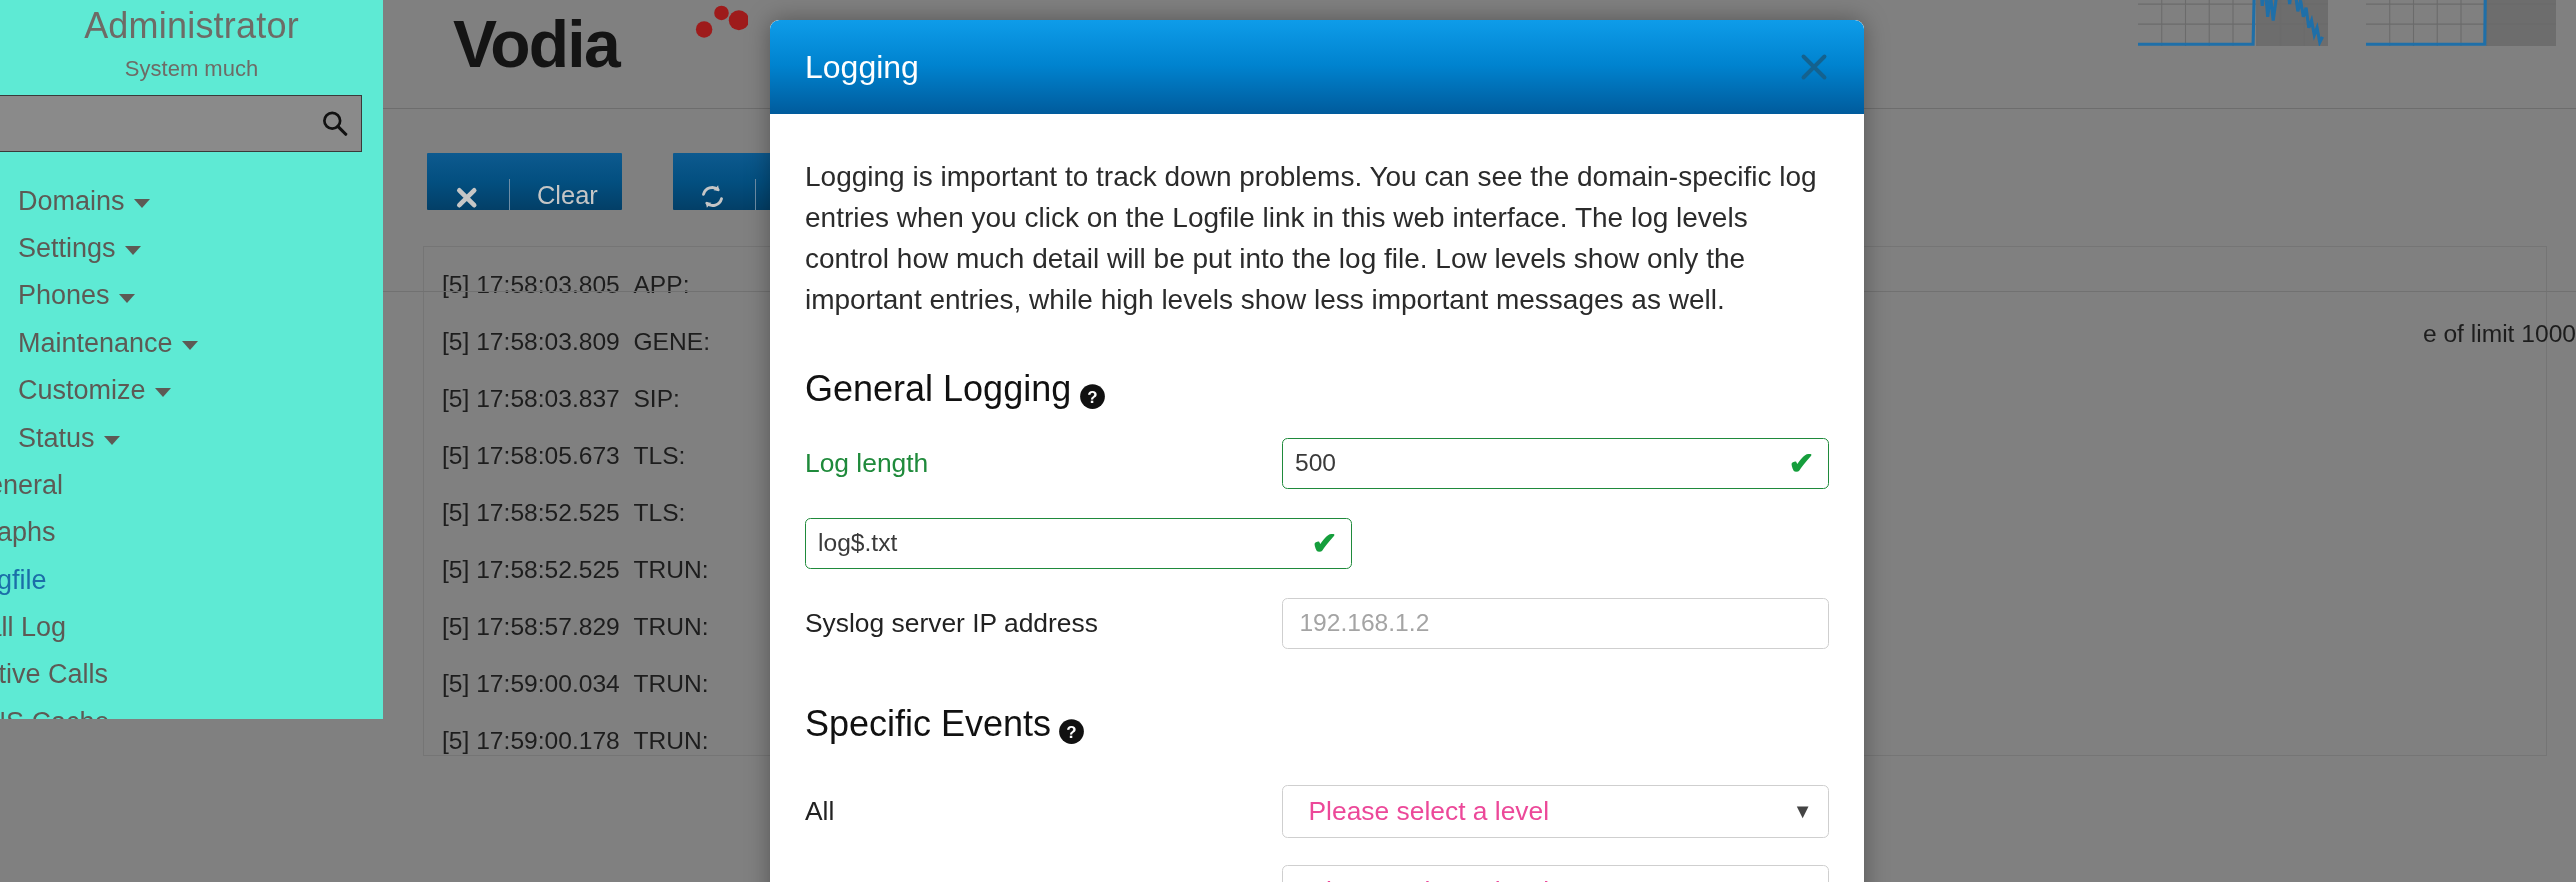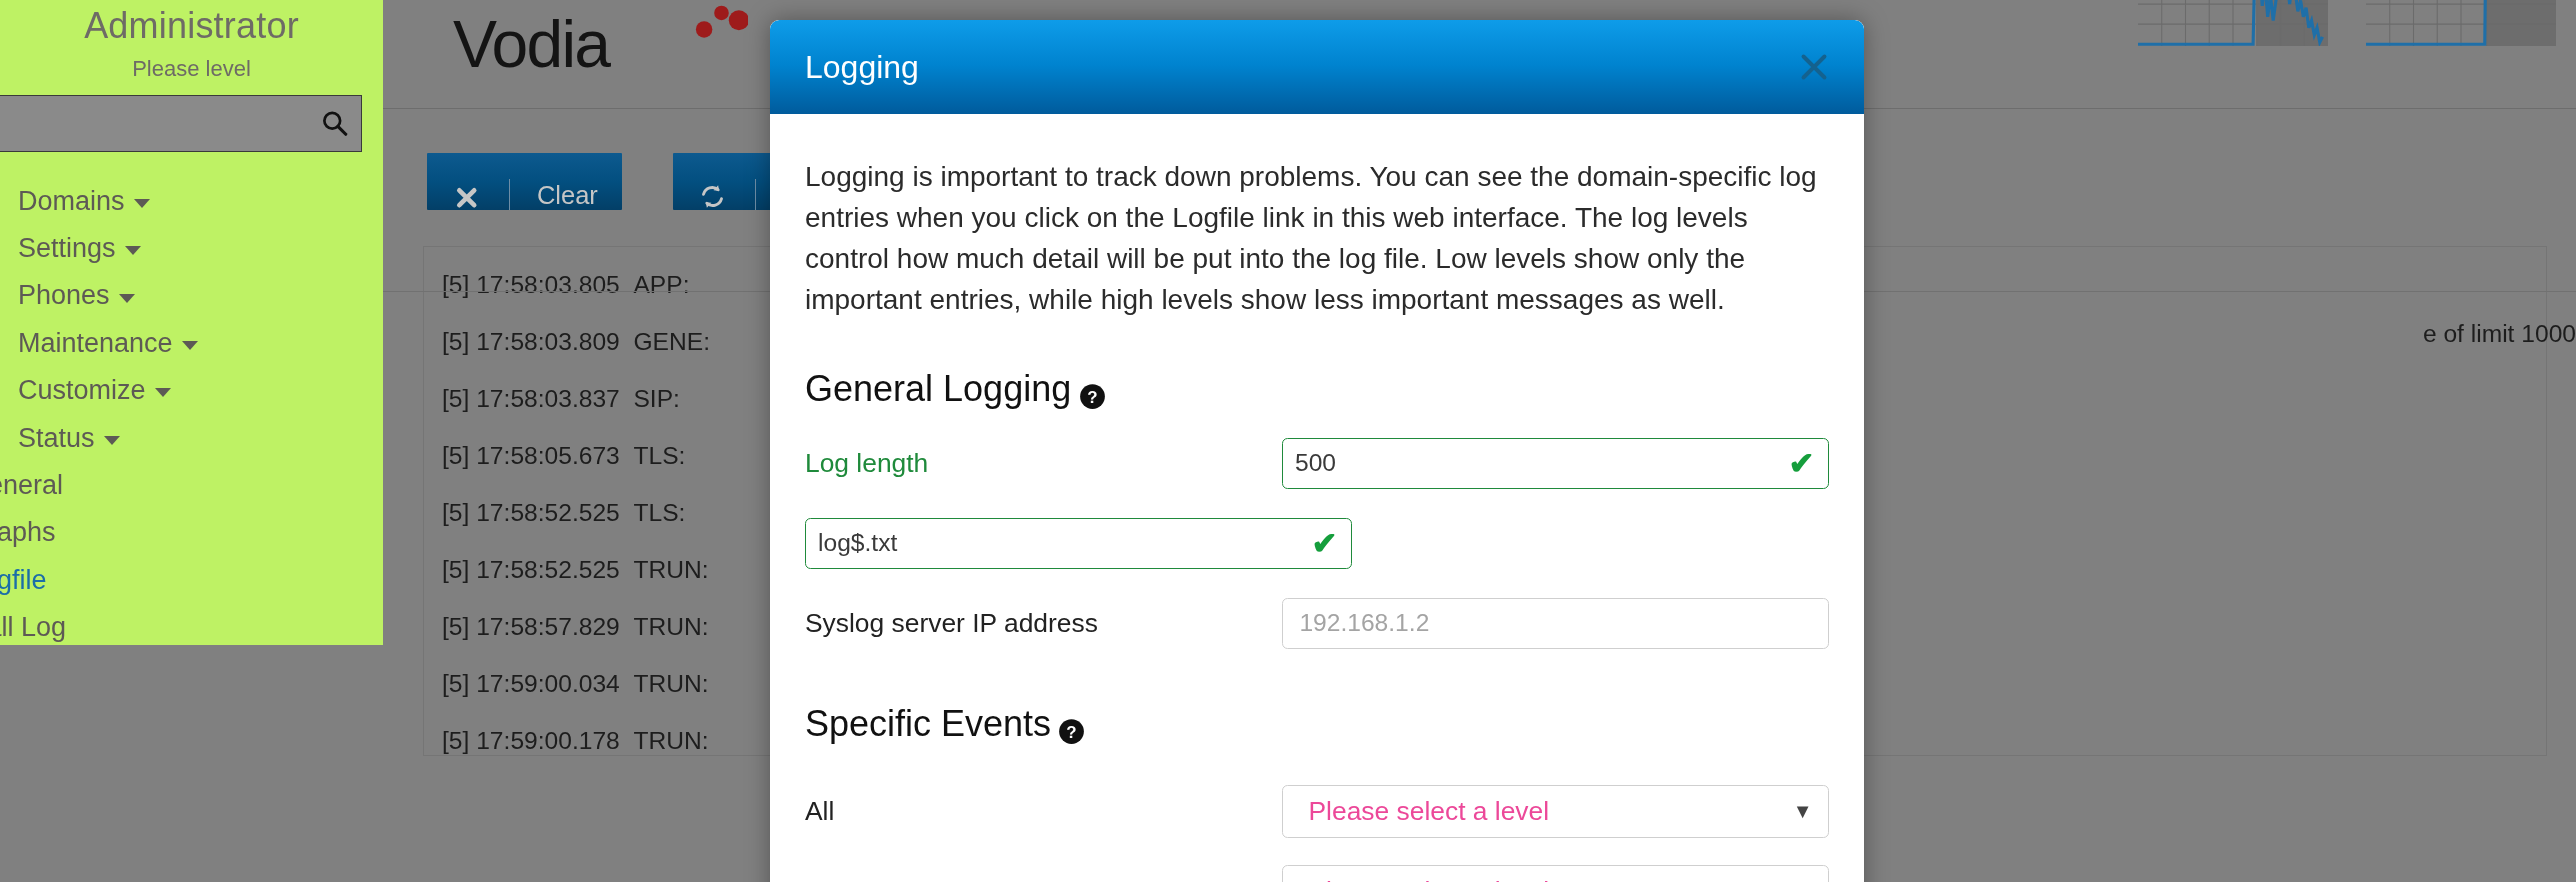--- a/index.html
+++ b/index.html
@@ -13,22 +13,22 @@
 
   
   #page-dim {
     position: absolute; inset: 0;
     background: #808080;
   }
 
   
   #sidebar {
     position: absolute; left: 0; top: 0;
-    width: 383px; height: 645px;
-    background: #bef264;
+    width: 383px; height: 719px;
+    background: #5eead4;
     overflow: hidden;
   }
   #sidebar-head { padding-top: 3.6px; text-align: center; }
   #admin-title {
     font-size: 36px; color: #6e6b66; line-height: 1.2;
     letter-spacing: 0.2px;
   }
   #admin-sub {
     font-size: 22px; color: #6e6b66; margin-top: 9px; line-height: 1.2;
   }
@@ -84,21 +84,21 @@
     position: absolute; left: 383px; top: 0;
     width: 2193px; height: 882px;
     background: #808080;
   }
   #topbar {
     position: relative; height: 109px;
     border-bottom: 0.9px solid #6d6d6d;
   }
   #logo {
     position: absolute; left: 70px; top: 5.5px;
-    font-size: 66px; font-weight: normal; color: #141414;
+    font-size: 66px; font-weight: bold; color: #141414;
     letter-spacing: -1.8px;
     font-family: "Liberation Sans", sans-serif;
   }
   .logo-dots { position: absolute; left: 301px; top: 0px; width: 64px; height: 46px; }
   .sparks { position: absolute; right: 20px; top: -36px; display: flex; gap: 38px; }
   .spark { width: 190px; height: 82px; }
 
   #content { position: relative; padding: 44px 0 0 0; }
   .btnrow { display: flex; gap: 51px; padding-left: 44px; }
   .vbtn {
@@ -234,21 +234,21 @@
 </head>
 <body>
 
 <div id="root">
 
   <div id="page-dim">
 
     <div id="sidebar">
       <div id="sidebar-head">
         <div id="admin-title">Administrator</div>
-        <div id="admin-sub">Please level</div>
+        <div id="admin-sub">System much</div>
       </div>
 
       <div id="search-wrap">
         <input id="search-input" type="text" placeholder="" style="">
         <span id="search-icon">
           <svg viewBox="0 0 24 24" width="27" height="27">
             <circle cx="10" cy="10" r="7" fill="none" stroke="#111" stroke-width="2.4"></circle>
             <line x1="15" y1="15" x2="22" y2="22" stroke="#111" stroke-width="2.8" stroke-linecap="round"></line>
           </svg>
         </span>

